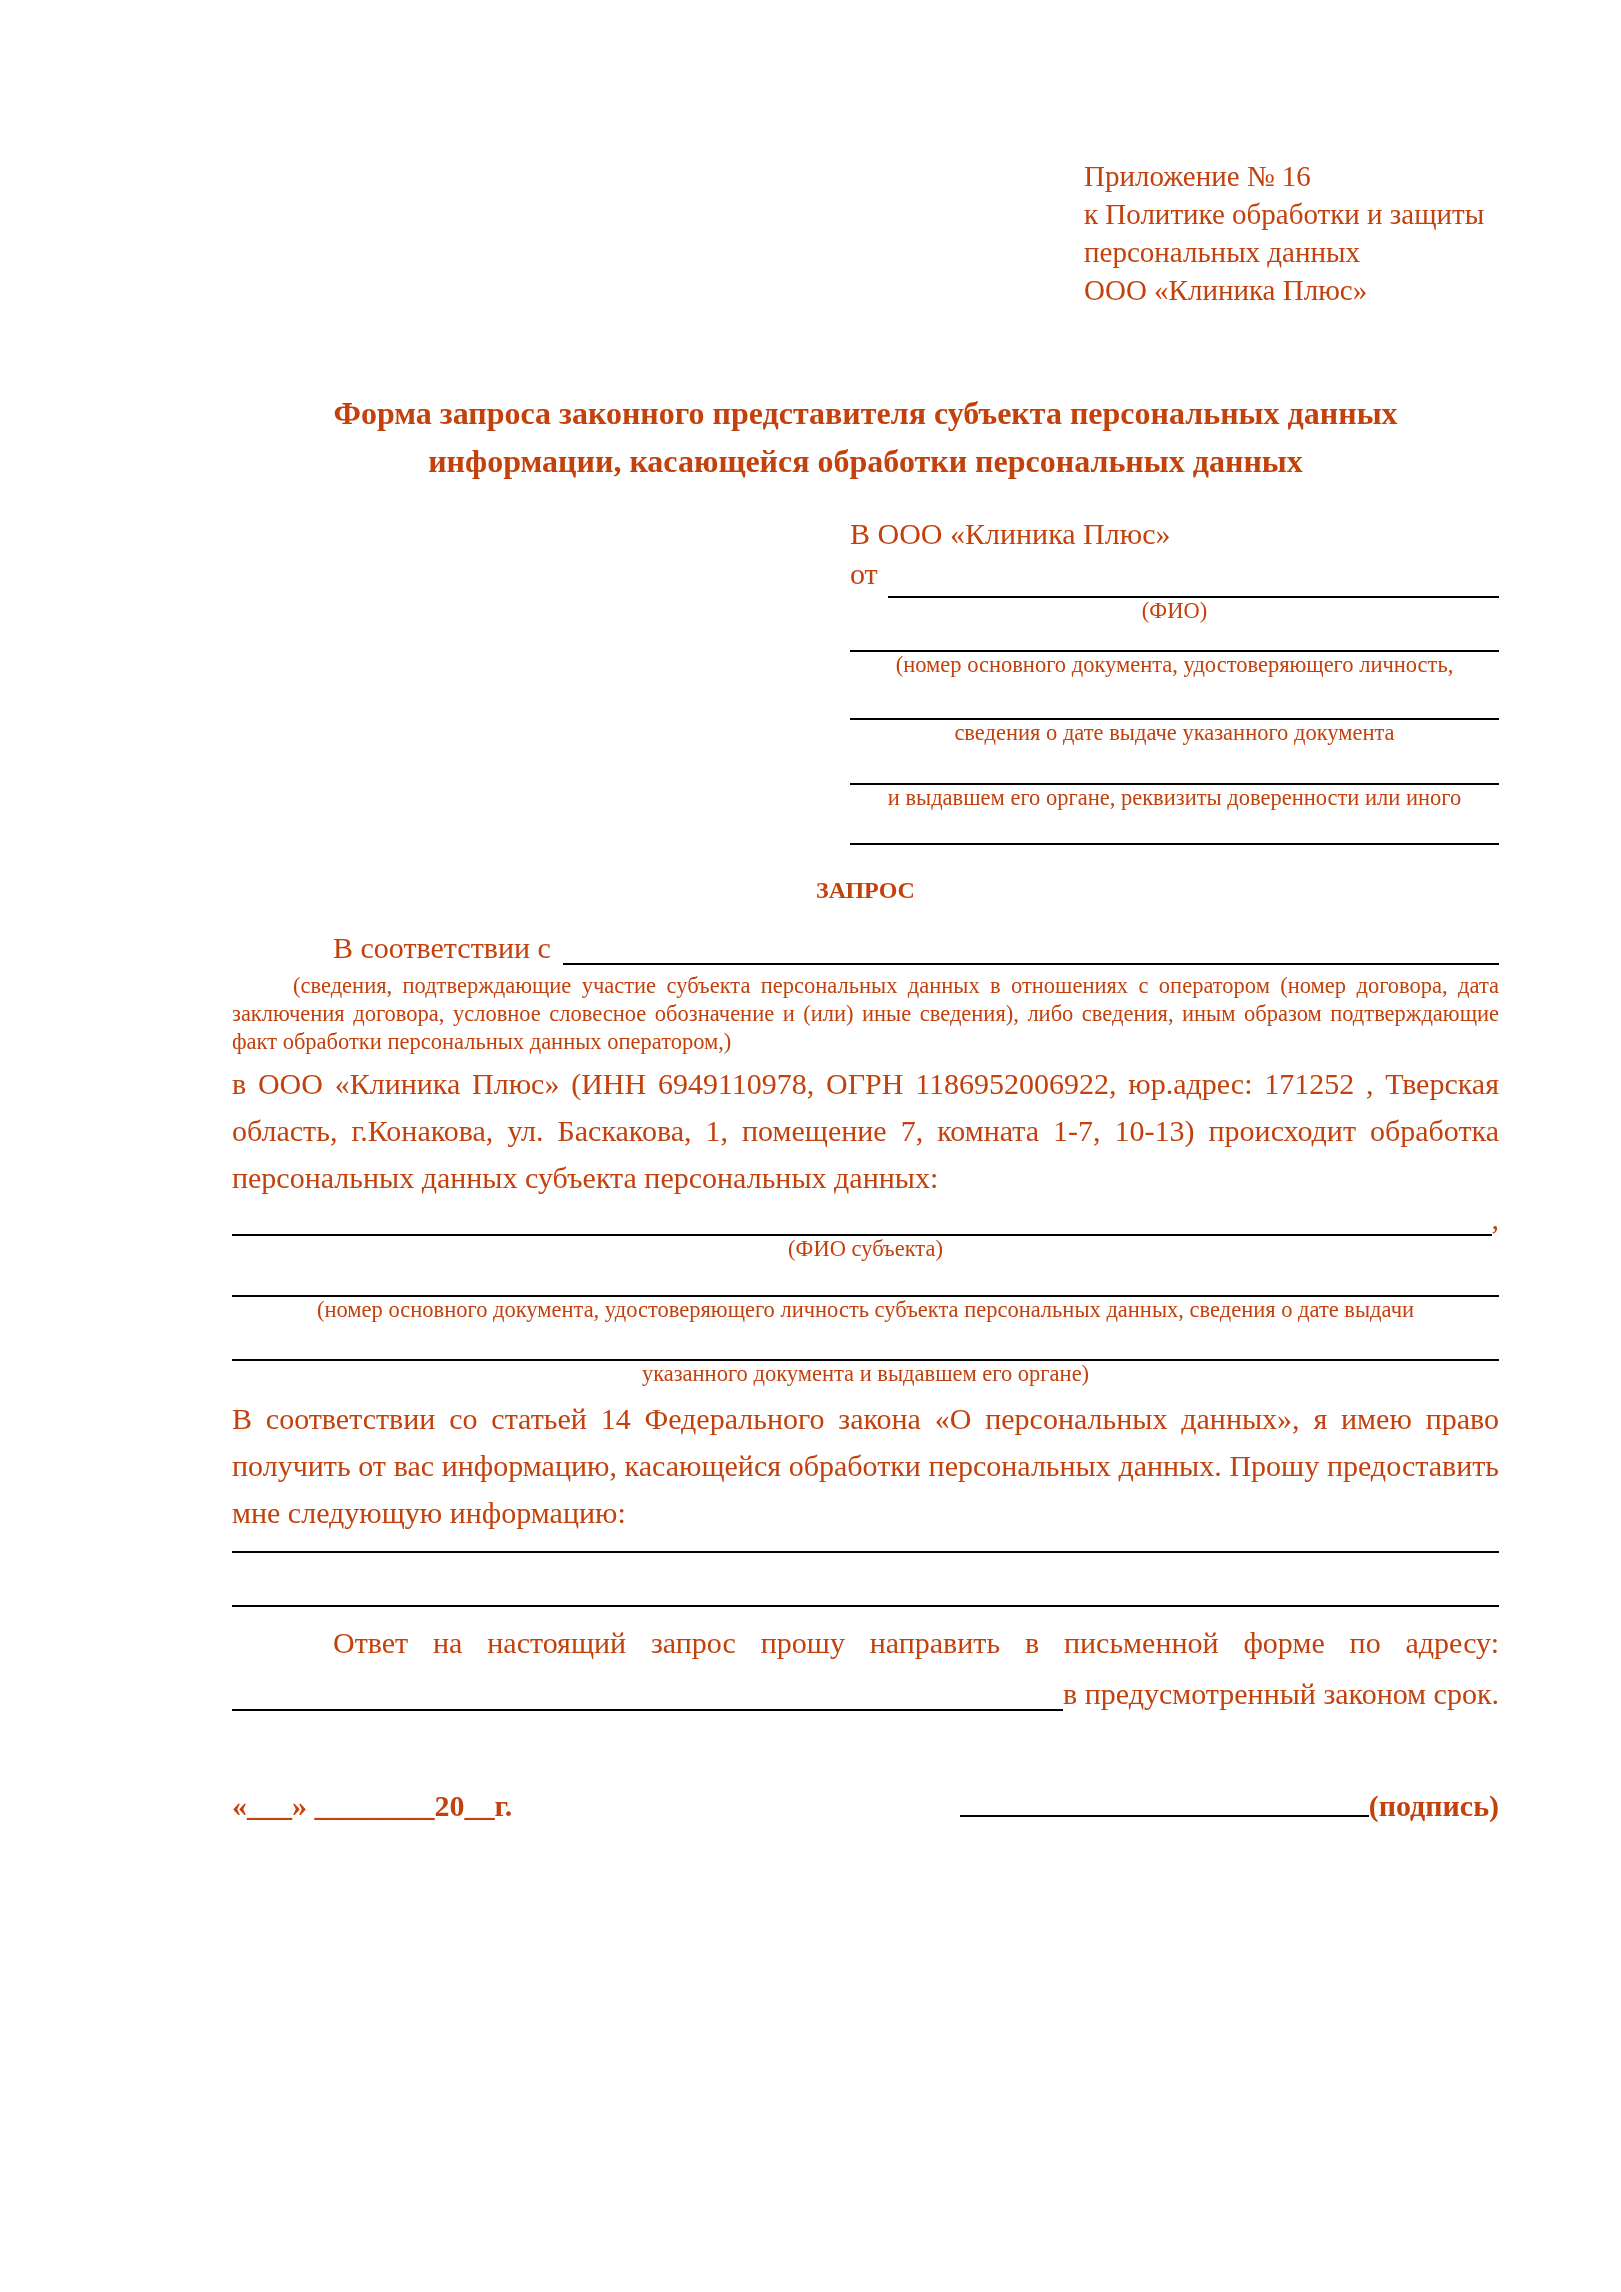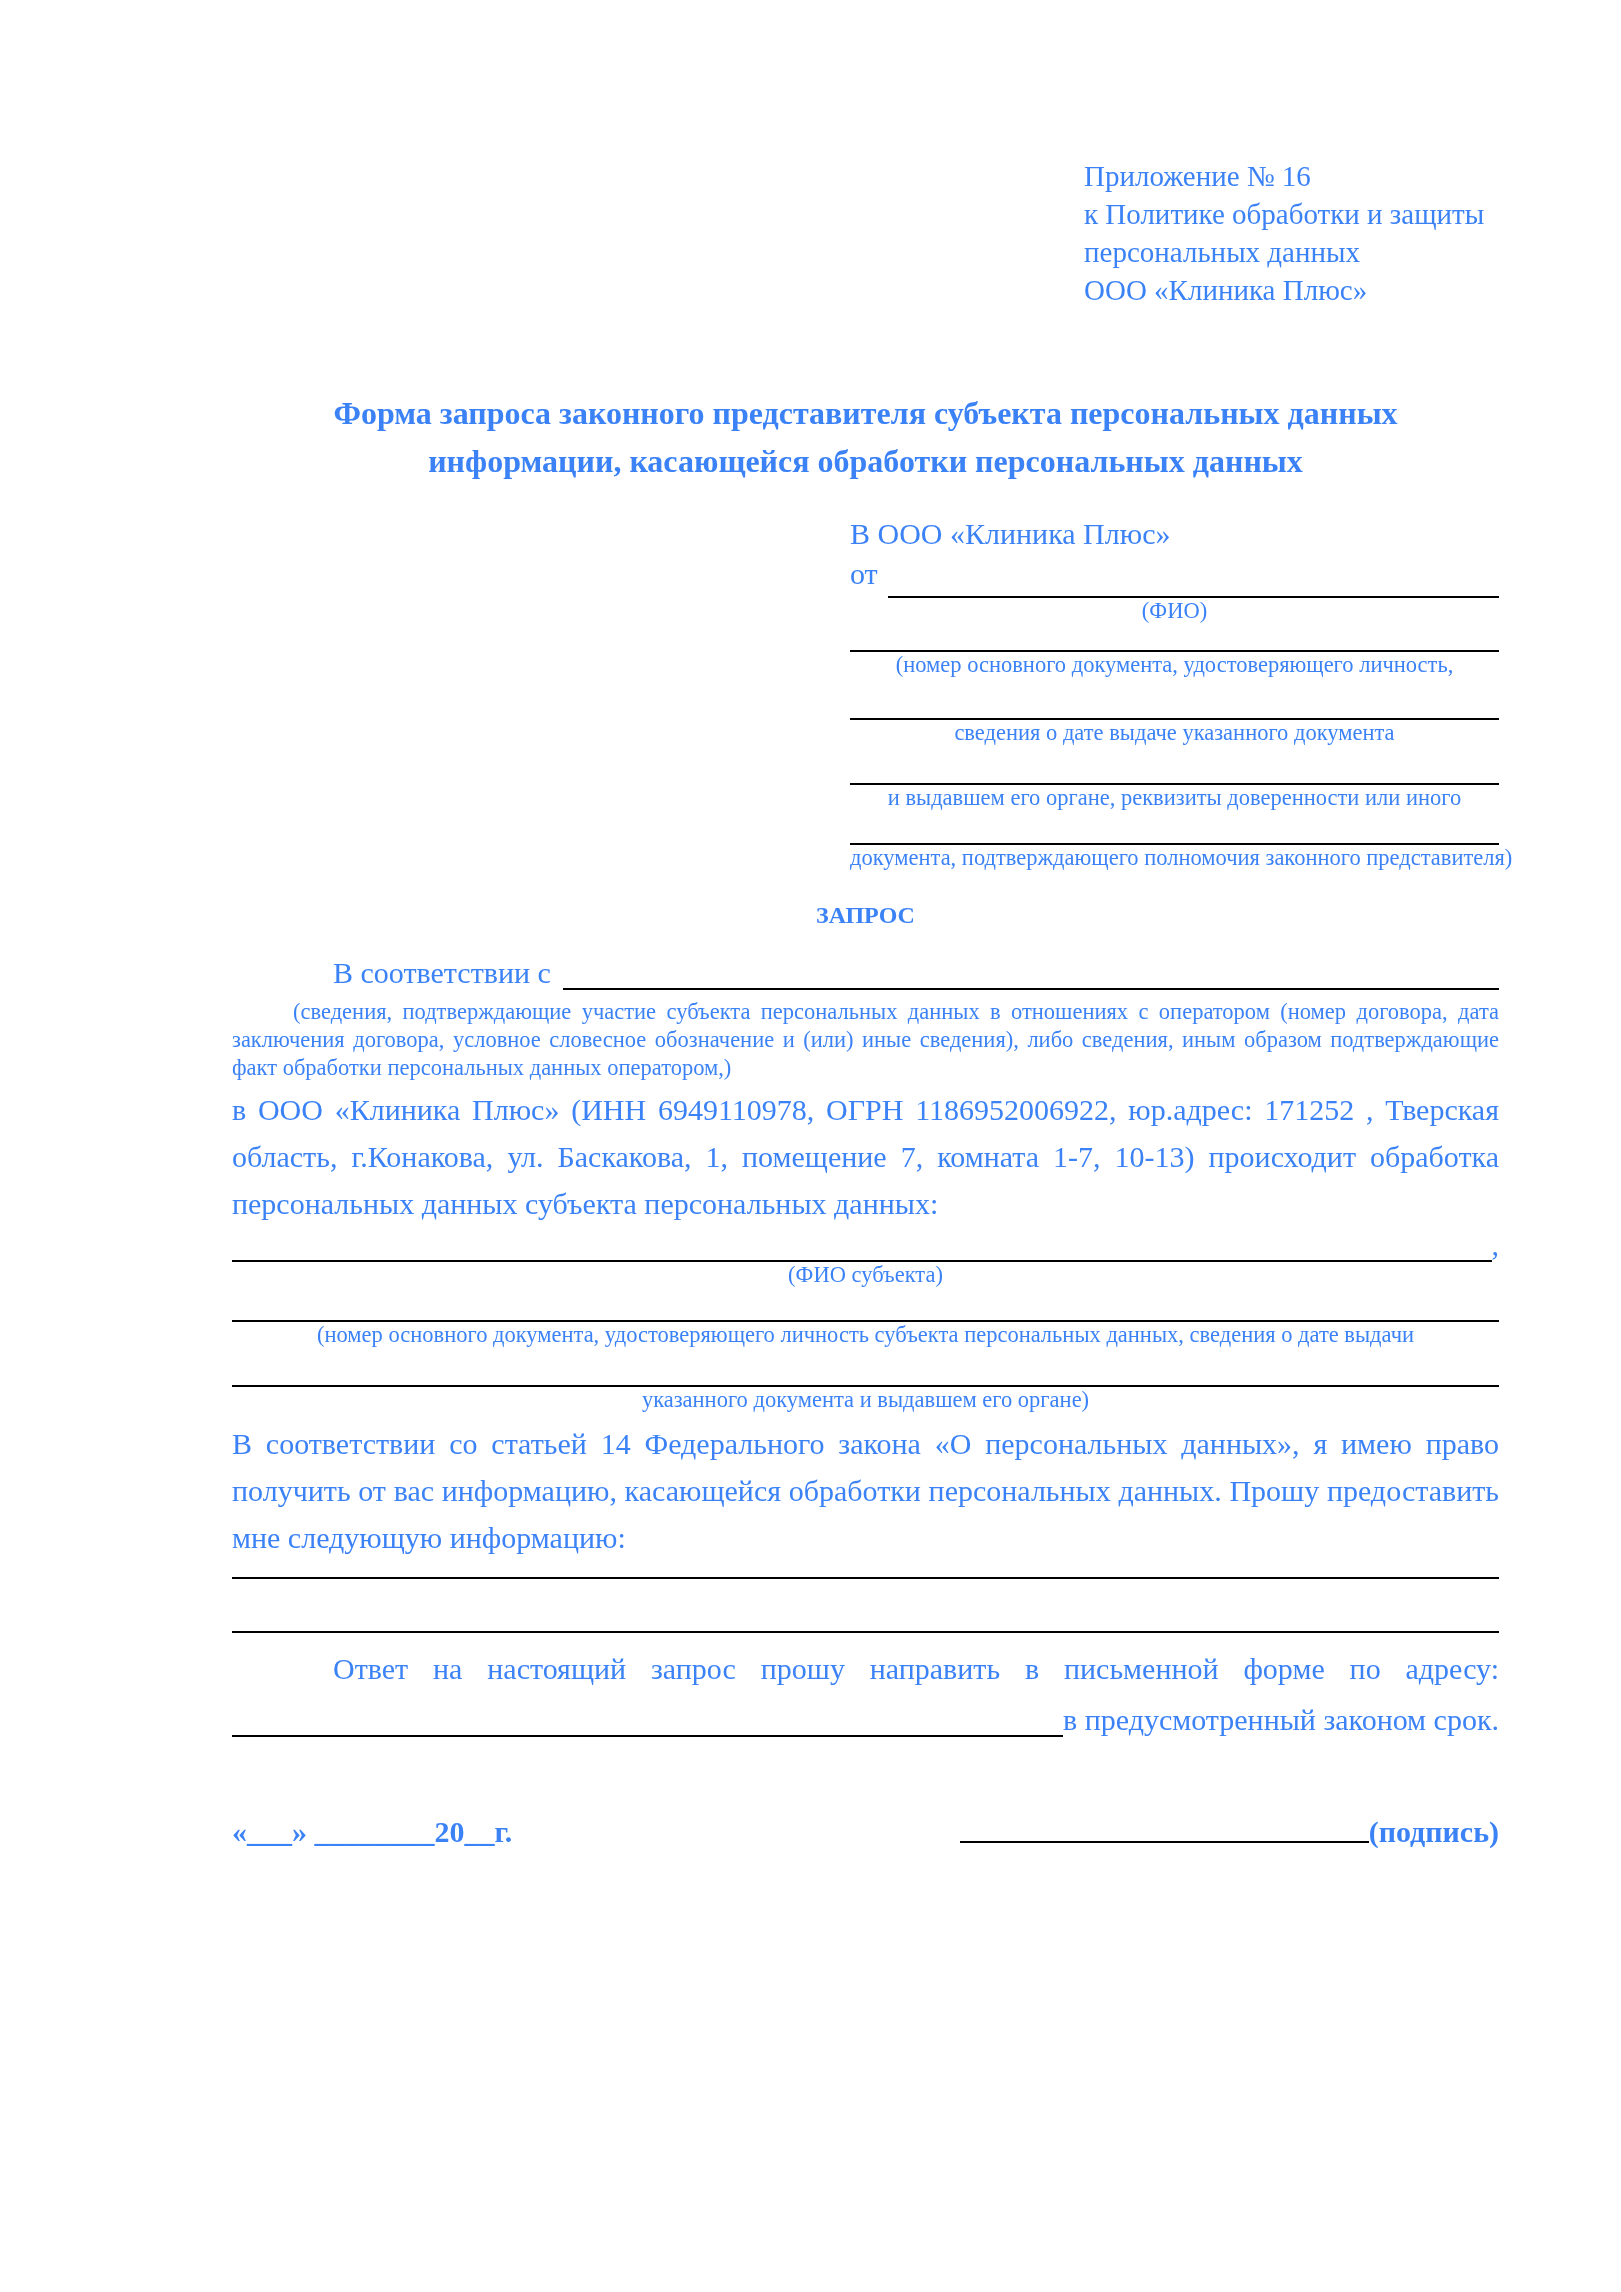--- a/index.html
+++ b/index.html
@@ -1,21 +1,21 @@
 <!DOCTYPE html>
 <html><head>
 <meta charset="utf-8">
 <style>
   html, body { margin:0; padding:0; background:#ffffff; }
   .page {
     position: relative;
     width: 1621px;
     height: 2293px;
     background: #ffffff;
-    color: #3b82f6;
+    color: #c2410c;
     font-family: "Liberation Serif", serif;
     box-sizing: border-box;
     padding: 157px 122px 0 232px;
     overflow: hidden;
   }
   
   .appendix { margin-left: 852px; font-size: 29px; line-height: 38px; }
   
   .title { margin-top: 80px; text-align: center; font-weight: bold; font-size: 32px; line-height: 48px; }
   
@@ -76,21 +76,20 @@
       <span class="fill"></span>
     </div>
     <div class="caption">(ФИО)</div>
     <div class="rule r-a"></div>
     <div class="caption">(номер основного документа, удостоверяющего личность,</div>
     <div class="rule r-b"></div>
     <div class="caption">сведения о дате выдаче указанного документа</div>
     <div class="rule r-c"></div>
     <div class="caption">и выдавшем его органе, реквизиты доверенности или иного</div>
     <div class="rule r-d"></div>
-    <div class="caption">документа, подтверждающего полномочия законного представителя)</div>
   </div>
 
   <div class="heading">ЗАПРОС</div>
 
   <div class="accordance">
     <span>В соответствии с</span>
     <span class="fill"></span>
   </div>
 
   <div class="small-note">(сведения, подтверждающие участие субъекта персональных данных в отношениях с оператором (номер договора, дата заключения договора, условное словесное обозначение и (или) иные сведения), либо сведения, иным образом подтверждающие факт обработки персональных данных оператором,)</div>

